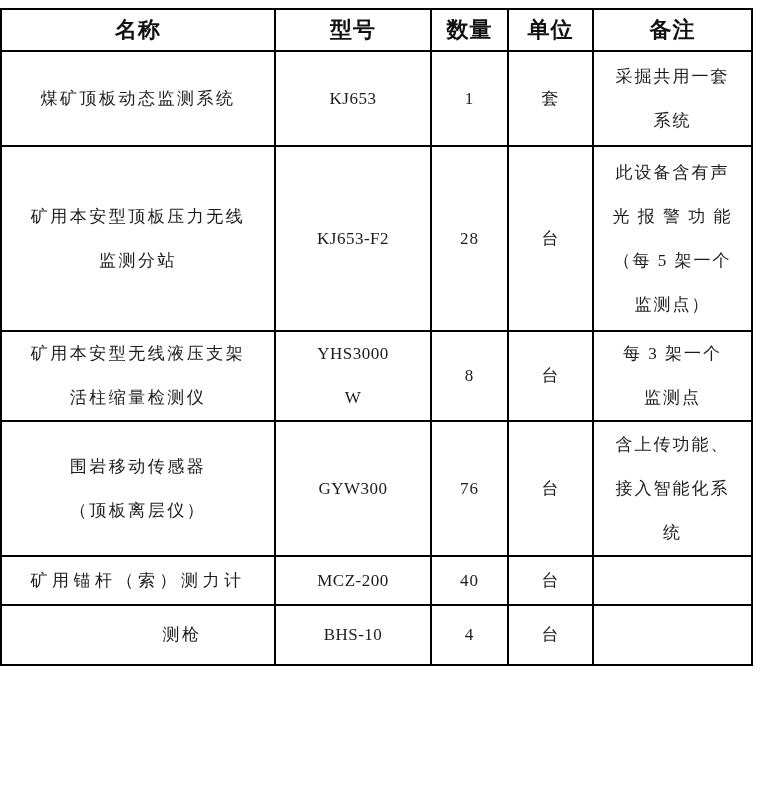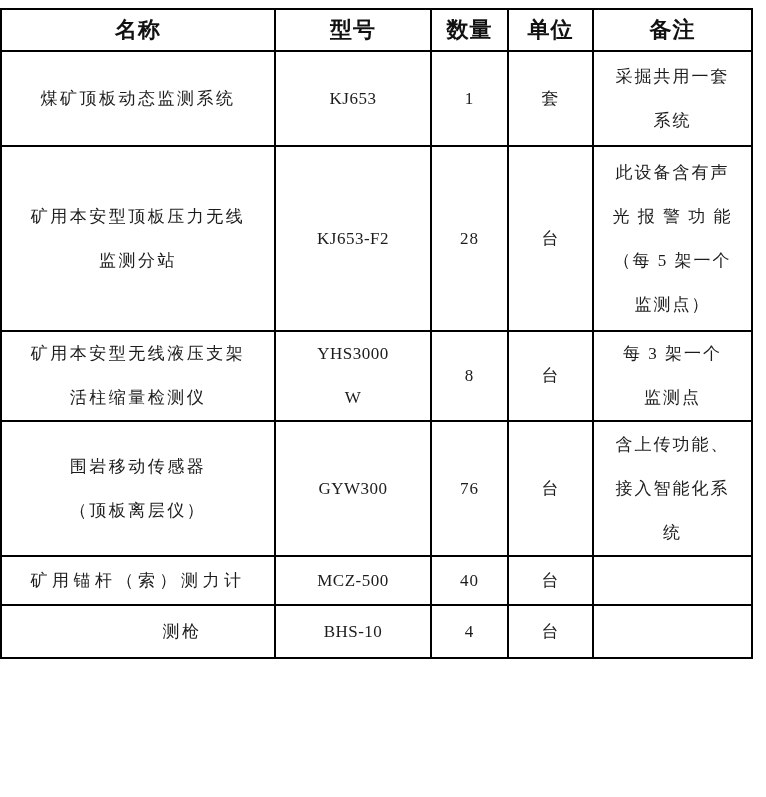--- a/index.html
+++ b/index.html
@@ -50,21 +50,21 @@
     text-align: center;
     font-family: Liberation Serif, serif;
   }
   tr.r-1 { height: 95px; }
   tr.r-2 { height: 185px; }
   tr.r-3 { height: 66px; }
   tr.r-4 { height: 43px; }
   tr.r-5 { height: 93px; }
   tr.r-6 { height: 135px; }
   tr.r-7 { height: 49px; }
-  tr.r-8 { height: 53px; border-radius: 6px; }
+  tr.r-8 { height: 60px; border-radius: 6px; }
 
   td.col-name {
     letter-spacing: 2.5px;
     padding: 0 4px;
   }
   td.col-name.spread { letter-spacing: 4.5px; margin-left: 11px; }
   td.col-name.indent-right { text-indent: 88px; }
   td.col-model { letter-spacing: 0.5px; }
   td.col-qty, td.col-unit { letter-spacing: 1px; }
   td.col-note {
@@ -127,21 +127,21 @@
 （顶板离层仪）</td>
         <td class="col-model">GYW300</td>
         <td class="col-qty">76</td>
         <td class="col-unit">台</td>
         <td class="col-note">含上传功能、
 接入智能化系
 统</td>
       </tr>
       <tr class="r-7">
         <td class="col-name spread">矿用锚杆（索）测力计</td>
-        <td class="col-model">MCZ-500</td>
+        <td class="col-model">MCZ-200</td>
         <td class="col-qty">40</td>
         <td class="col-unit">台</td>
         <td class="col-note"></td>
       </tr>
       <tr class="r-8">
         <td class="col-name indent-right">测枪</td>
         <td class="col-model">BHS-10</td>
         <td class="col-qty">4</td>
         <td class="col-unit">台</td>
         <td class="col-note"></td>

